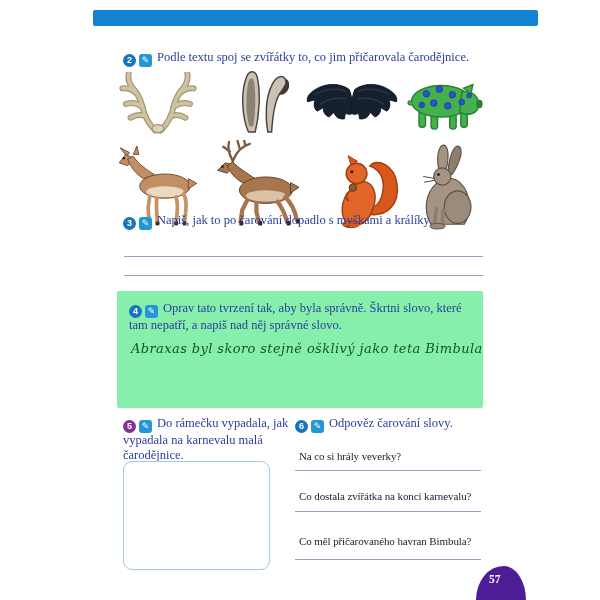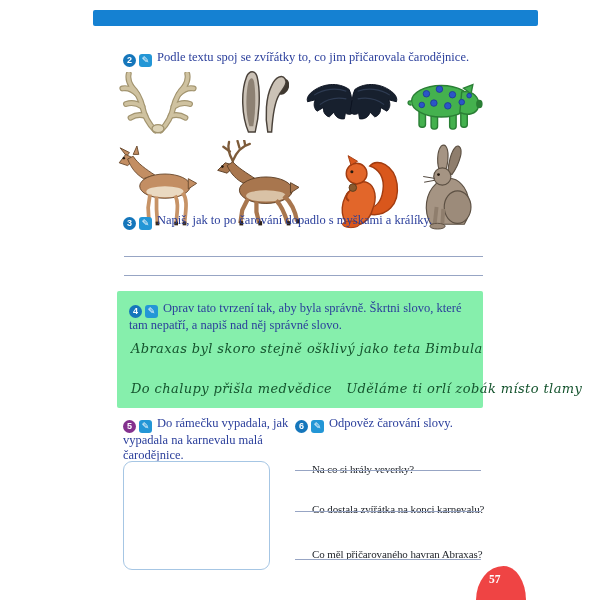--- a/index.html
+++ b/index.html
@@ -18,25 +18,25 @@
           width:13px;height:13px;border-radius:3px;background:#2396d6;color:#fff;
           font-size:9px;vertical-align:-2px;margin-right:5px;}
   .img{position:absolute;}
   .wline{position:absolute;height:0;border-top:1.5px solid #97a5c4;}
   .creambox{position:absolute;left:117px;top:291px;width:366px;height:117px;
             background:#86efac;border-radius:2px;}
   .creambox .heading{position:static;display:block;padding:10px 12px 0 12px;white-space:normal;width:340px;}
   .cursive{position:absolute;margin:0;font-family:"DejaVu Serif",serif;font-style:italic;
            color:#14532d;font-size:13px;letter-spacing:0.4px;white-space:nowrap;}
   .cursive .gap{display:inline-block;width:14px;}
-  .question{position:absolute;margin:17px;color:#1c2026;font-size:11px;white-space:nowrap;letter-spacing:-0.1px;}
+  .question{position:absolute;margin:4px;color:#1c2026;font-size:11px;white-space:nowrap;letter-spacing:-0.1px;}
   .drawbox{position:absolute;left:123px;top:461px;width:145px;height:107px;
            border:1.5px solid #a6c6e4;border-radius:9px;background:#fff;}
   .pageblob{position:absolute;left:476px;top:566px;width:50px;height:34px;
-            background:#ef4444;border-radius:55% 45% 0 0 / 100% 100% 0 0;}
+            background:#4c1d95;border-radius:55% 45% 0 0 / 100% 100% 0 0;}
   .pageblob span{position:absolute;left:13px;top:7px;color:#fff;font-size:11.5px;font-weight:bold;}
 </style>
 </head>
 <body>
 
 <div class="page">
 
   <div class="topbar"></div>
 
   <p class="heading" style="left:123px;top:50px;">
@@ -228,36 +228,33 @@
   </p>
   <div class="wline" style="left:124px;top:256px;width:359px;"></div>
   <div class="wline" style="left:124px;top:275px;width:359px;"></div>
 
   <div class="creambox">
     <p class="heading">
       <span class="badge">4</span><span class="pencil">✎</span><span>Oprav tato tvrzení tak, aby byla správně. Škrtni slovo, které tam nepatří, a napiš nad něj správné slovo.</span>
     </p>
   </div>
   <p class="cursive" style="left:131px;top:341px;">Abraxas byl skoro stejně ošklivý jako teta Bimbula</p>
-  <p class="cursive" style="left:131px;top:381px;">
-    <span>Do chalupy přišla medvědice</span><span class="gap"></span><span>Uděláme ti orlí zobák místo tlamy</span>
-  </p>
 
   <p class="heading wrap" style="left:123px;top:416px;width:168px;">
     <span class="badge purple">5</span><span class="pencil">✎</span><span>Do rámečku vypadala, jak vypadala na karnevalu malá čarodějnice.</span>
   </p>
   <div class="drawbox"></div>
 
   <p class="heading" style="left:295px;top:416px;">
     <span class="badge">6</span><span class="pencil">✎</span><span>Odpověz čarování slovy.</span>
   </p>
   <p class="question" style="left:295px;top:446px;">Na co si hrály veverky?</p>
   <div class="wline" style="left:295px;top:470px;width:186px;"></div>
   <p class="question" style="left:295px;top:486px;">Co dostala zvířátka na konci karnevalu?</p>
   <div class="wline" style="left:295px;top:511px;width:186px;"></div>
-  <p class="question" style="left:295px;top:531px;">Co měl přičarovaného havran Abraxas?</p>
+  <p class="question" style="left:295px;top:531px;">Co měl přičarovaného havran Bimbula?</p>
   <div class="wline" style="left:295px;top:559px;width:186px;"></div>
 
   <div class="pageblob">
     <span>57</span>
   </div>
 
 </div>
 
 </body></html>

